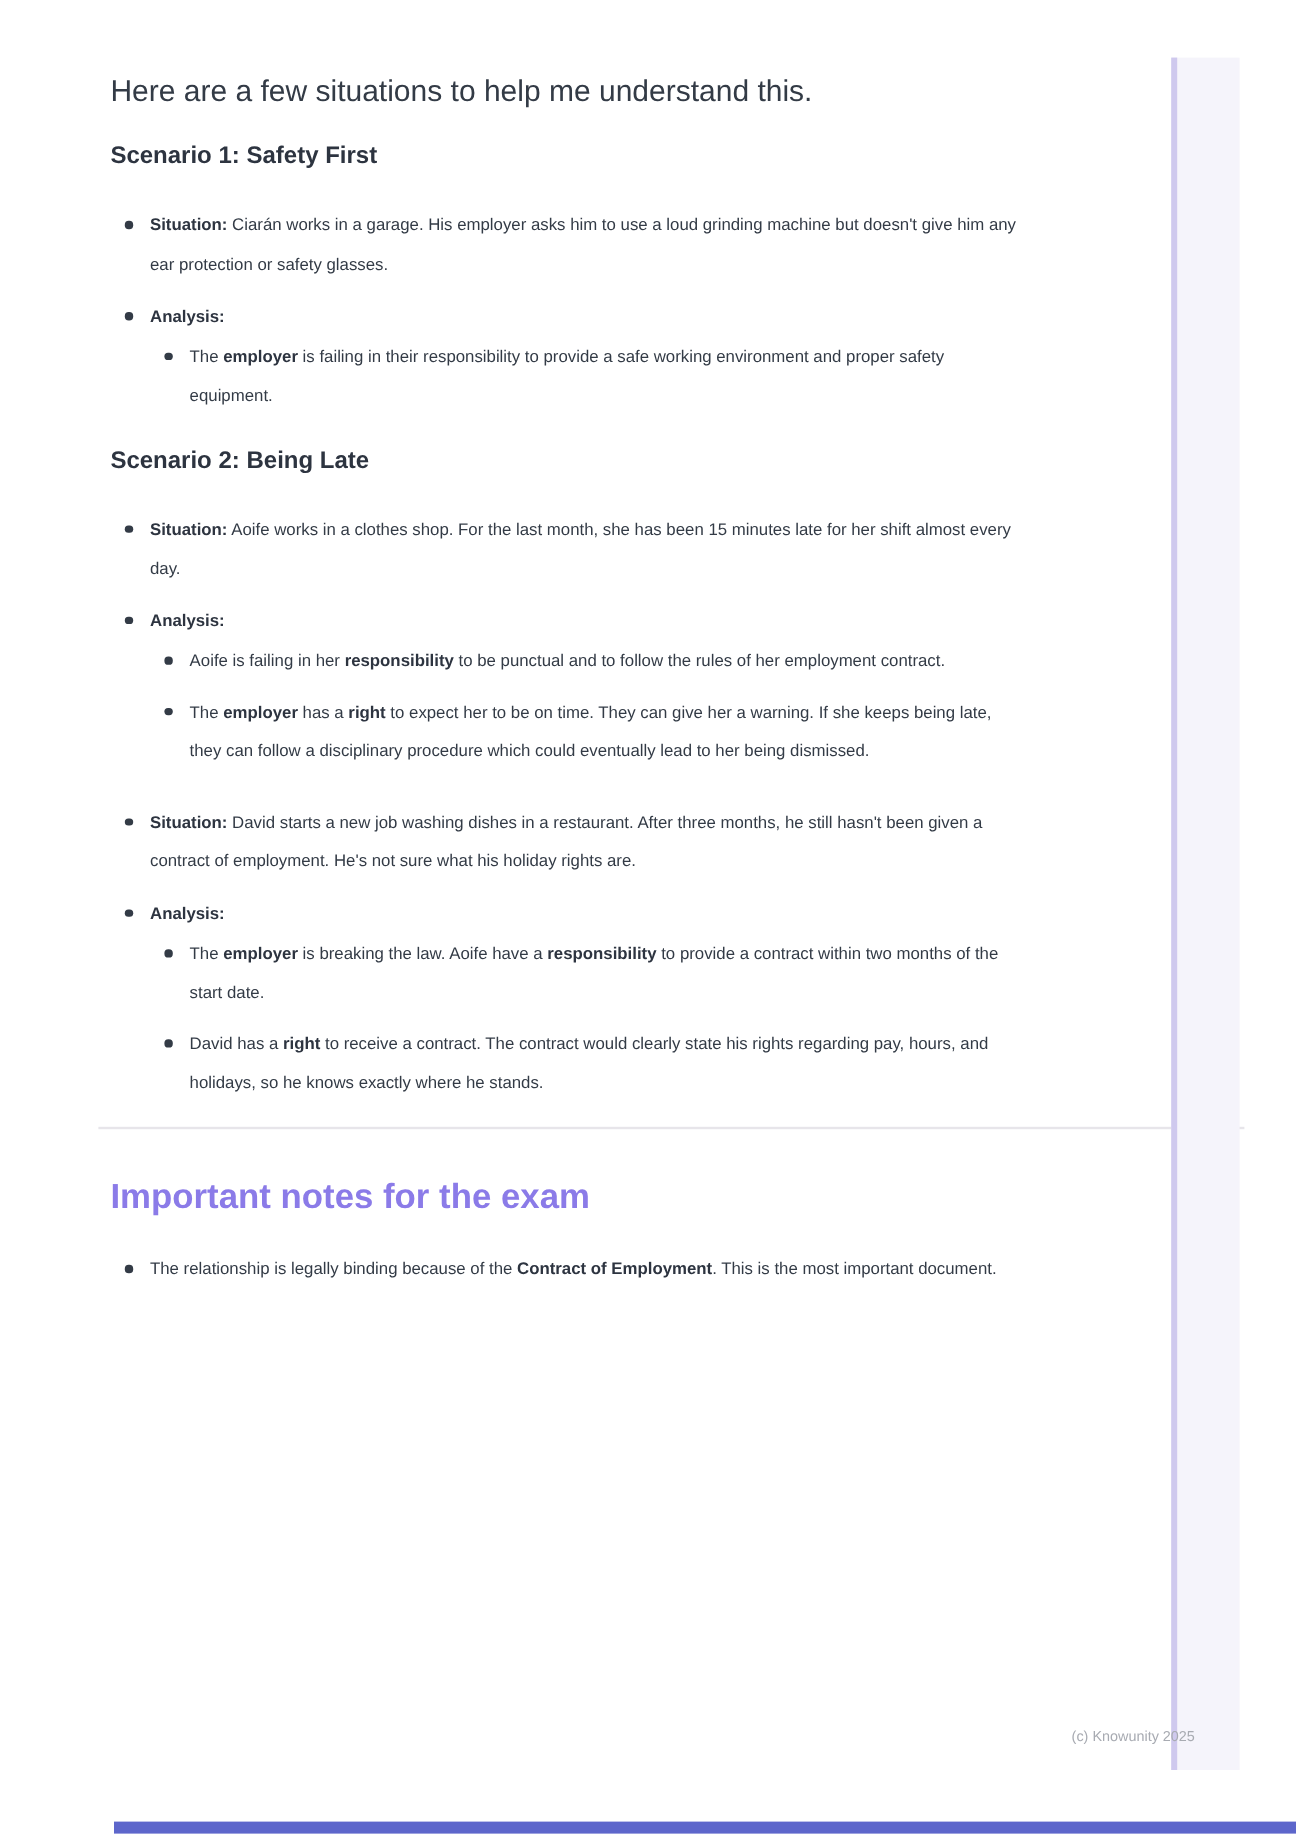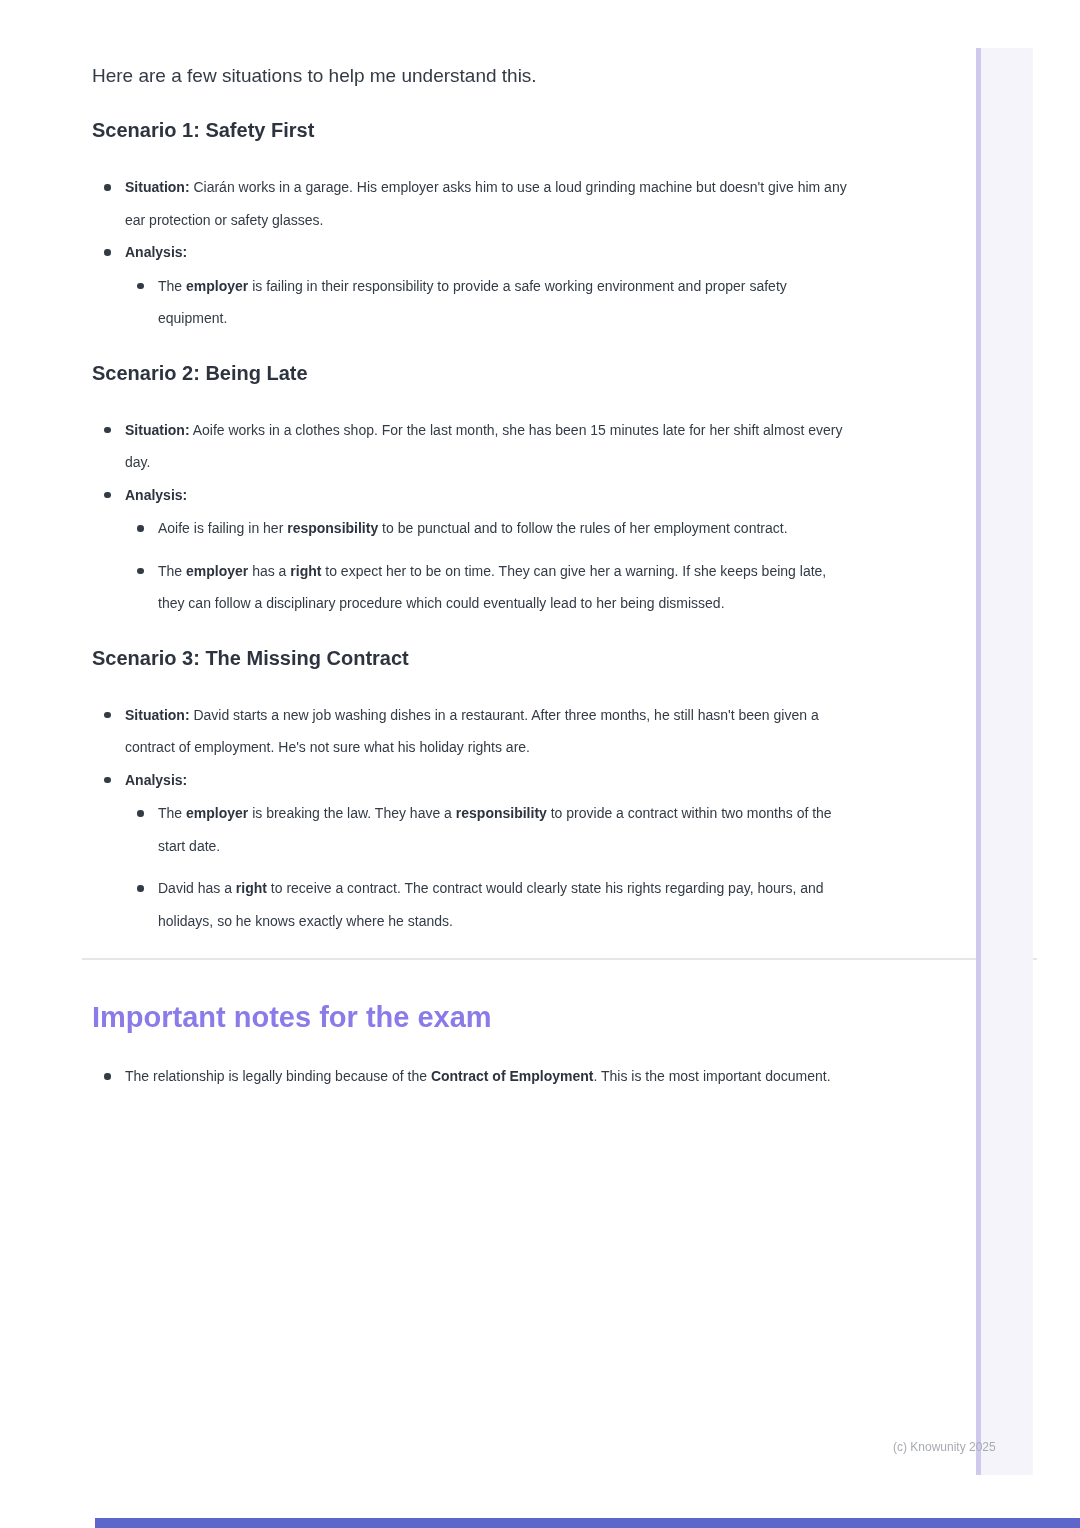--- a/index.html
+++ b/index.html
@@ -12,21 +12,21 @@
     overflow: hidden;
   }
   .content {
     position: absolute;
     left: 92px;
     top: 48px;
     width: 945px;
   }
   .text-block { max-width: 757px; }
   .intro {
-    font-size: 19px;
+    font-size: 25px;
     line-height: 32px;
     margin-top: 12px;
     color: #333b46;
   }
   h3.scenario-heading {
     font-size: 20px;
     line-height: 27px;
     font-weight: 700;
     color: #2d3440;
     margin-top: 25px;
@@ -45,21 +45,21 @@
   ul.l2 > li::before {
     content: "";
     position: absolute;
     left: 12px;
     top: 13px;
     width: 6.5px;
     height: 6.5px;
     border-radius: 50%;
     background: #333b46;
   }
-  ul.l1 > li + li { }
+  ul.l1 > li + li { margin-top: 11px; }
   ul.l2 { margin-top: 1px; }
   ul.l2 > li + li { margin-top: 10px; }
   strong { font-weight: 700; color: #2d3440; }
   .divider {
     border: none;
     border-top: 2px solid #e7e5ea;
     margin-top: 21px;
     margin-left: -10px;
     width: 955px;
     height: 0;
@@ -129,27 +129,26 @@
         <strong>Analysis:</strong>
         <ul class="l2">
           <li><span>Aoife is failing in her </span><strong>responsibility</strong><span> to be punctual and to follow the rules of her employment contract.</span></li>
           <li><span>The </span><strong>employer</strong><span> has a </span><strong>right</strong><span> to expect her to be on time. They can give her a warning. If she keeps being late, they can follow a disciplinary procedure which could eventually lead to her being dismissed.</span></li>
         </ul>
       </li>
     </ul>
   </section>
 
   <section>
-    <h3 class="scenario-heading">Scenario 3: The Missing Contract</h3>
     <ul class="l1">
       <li><strong>Situation:</strong><span> David starts a new job washing dishes in a restaurant. After three months, he still hasn't been given a contract of employment. He's not sure what his holiday rights are.</span></li>
       <li>
         <strong>Analysis:</strong>
         <ul class="l2">
-          <li><span>The </span><strong>employer</strong><span> is breaking the law. They have a </span><strong>responsibility</strong><span> to provide a contract within two months of the start date.</span></li>
+          <li><span>The </span><strong>employer</strong><span> is breaking the law. Aoife have a </span><strong>responsibility</strong><span> to provide a contract within two months of the start date.</span></li>
           <li><span>David has a </span><strong>right</strong><span> to receive a contract. The contract would clearly state his rights regarding pay, hours, and holidays, so he knows exactly where he stands.</span></li>
         </ul>
       </li>
     </ul>
   </section>
 
   <hr class="divider">
 
   <section>
     <h2 class="notes-heading">Important notes for the exam</h2>

